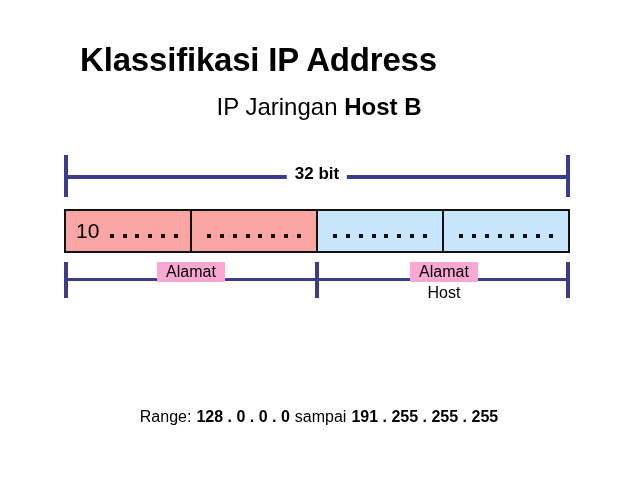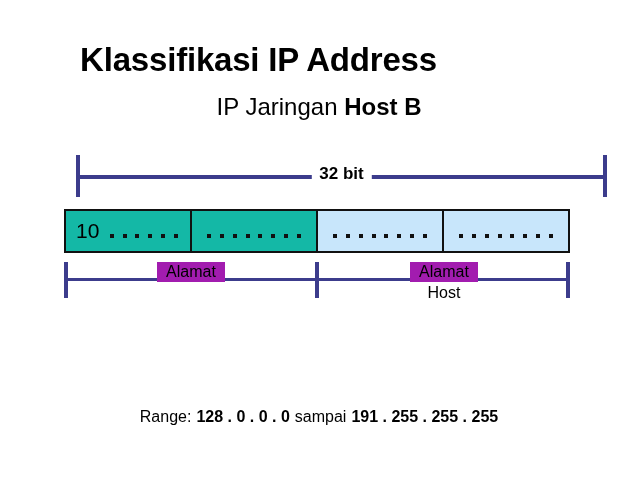--- a/index.html
+++ b/index.html
@@ -75,24 +75,23 @@
     padding: 0 8px;
     font-size: 17px;
     line-height: 21px;
     white-space: nowrap;
     text-align: center;
   }
   .bracket .tag.bold { font-weight: bold; }
 
   
   #bits-bracket {
-    left: 76px;
+    left: 64px;
     top: 155px;
     width: 506px;
-    padding-left: 25px;
   }
   #bits-bracket .tag {
     top: 8px;
     font-size: 17px;
     font-weight: bold;
   }
 
   
   #field-bar {
     position: absolute;
@@ -107,21 +106,21 @@
   .field-cell {
     flex: 1 1 0;
     box-sizing: border-box;
     border-right: 2px solid #111111;
     display: flex;
     align-items: center;
     position: relative;
     overflow: hidden;
   }
   .field-cell:last-child { border-right: none; }
-  .field-cell.net  { background: #14b8a6; }
+  .field-cell.net  { background: #fca5a5; }
   .field-cell.host { background: #c8e6fb; }
 
   .cell-prefix {
     font-size: 21px;
     line-height: 21px;
     padding-left: 10px;
     padding-right: 2px;
     letter-spacing: 0px;
     position: relative;
     top: -1px;
@@ -163,21 +162,21 @@
   .part-label {
     position: absolute;
     top: 0px;
     width: 160px;
     text-align: center;
     font-size: 16px;
     line-height: 20px;
   }
   .part-label .line1 {
     display: inline-block;
-    background: #a21caf;
+    background: #f9a8d4;
     padding: 0 9px;
   }
   .part-label .line2 {
     display: block;
     margin-top: 1px;
   }
   #part-label-net  { left: 47px;  }
   #part-label-host { left: 300px; }
 
   

